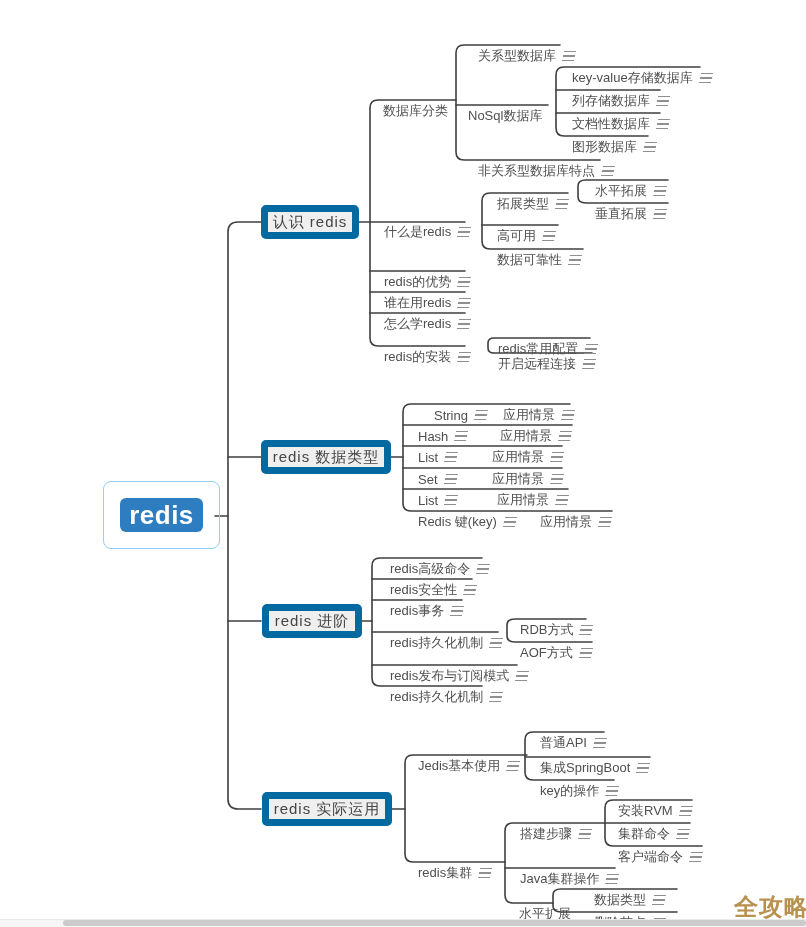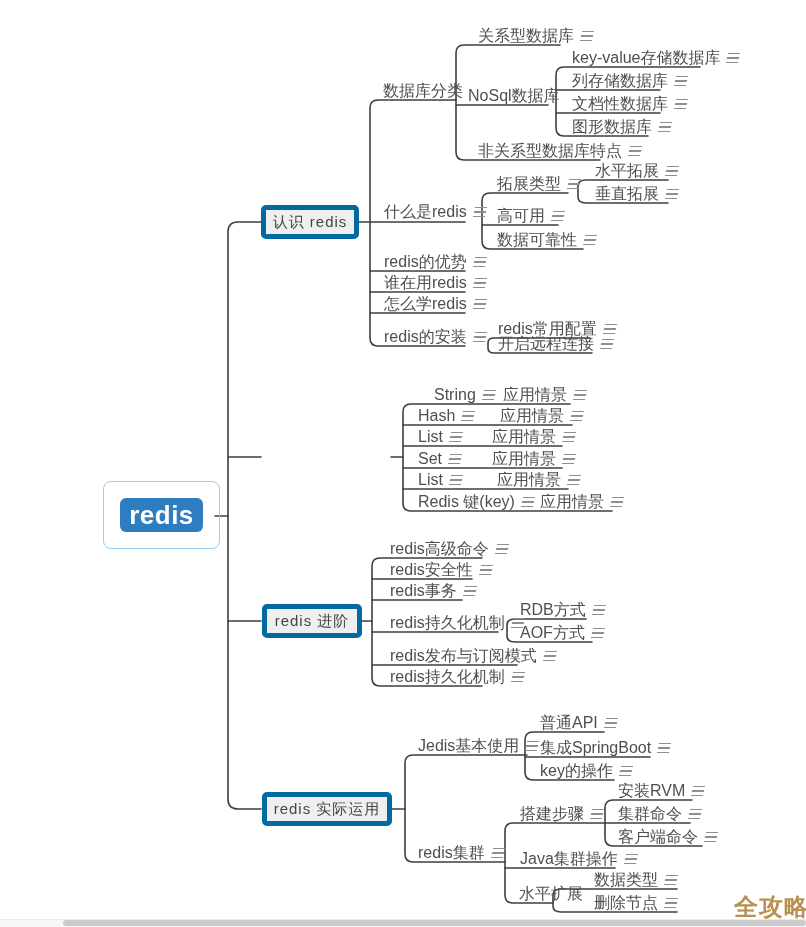--- a/index.html
+++ b/index.html
@@ -3,29 +3,29 @@
 <meta charset="utf-8">
 <style>
   html,body{margin:0;padding:0;background:#ffffff;}
   .canvas{
     position:relative;width:806px;height:927px;overflow:hidden;background:#ffffff;
     font-family:"Liberation Sans","DejaVu Sans",sans-serif;
   }
   svg.wires{position:absolute;left:0;top:0;}
   .leaf{
     position:absolute;display:flex;align-items:center;gap:7px;
-    height:16px;font-size:16px;color:#4f4f4f;white-space:nowrap;cursor:default;
+    height:16px;font-size:13px;color:#4f4f4f;white-space:nowrap;cursor:default;margin-top:20px;
   }
   .notes-icon{
     flex:none;width:12px;height:10px;
     background:repeating-linear-gradient(to bottom,#8f8f8f 0 1.4px,transparent 1.4px 4.3px);
     transform:skewX(-12deg);
   }
   .bbox{
-    position:absolute;background:#efefef;border:5px solid #0369a1;border-radius:5px;
+    position:absolute;background:#efefef;border:7px solid #0369a1;border-radius:5px;
     display:flex;align-items:center;justify-content:center;
     font-size:15px;color:#454545;letter-spacing:1px;box-sizing:border-box;cursor:default;
   }
   .root-outer{
     position:absolute;left:103px;top:481px;width:117px;height:68px;
     border:1px solid #8fd2f2;border-radius:8px;box-sizing:border-box;padding:16px;
   }
   .root-box{
     width:100%;height:100%;background:#2e7dc1;border-radius:6px;
     display:flex;align-items:center;justify-content:center;
@@ -101,20 +101,23 @@
 
   <div class="root-outer">
     <div class="root-box">
       <span>redis</span>
     </div>
   </div>
 
   <div class="bbox" style="left:261px;top:205px;width:98px;height:34px">
       <span>认识 redis</span>
     </div>
+  <div class="bbox" style="left:261px;top:440px;width:130px;height:34px">
+      <span>redis 数据类型</span>
+    </div>
   <div class="bbox" style="left:262px;top:604px;width:100px;height:34px">
       <span>redis 进阶</span>
     </div>
   <div class="bbox" style="left:262px;top:792px;width:130px;height:34px">
       <span>redis 实际运用</span>
     </div>
 
   <div class="leaf" style="left:383px;top:83px">
       <span>数据库分类</span>
     </div>

